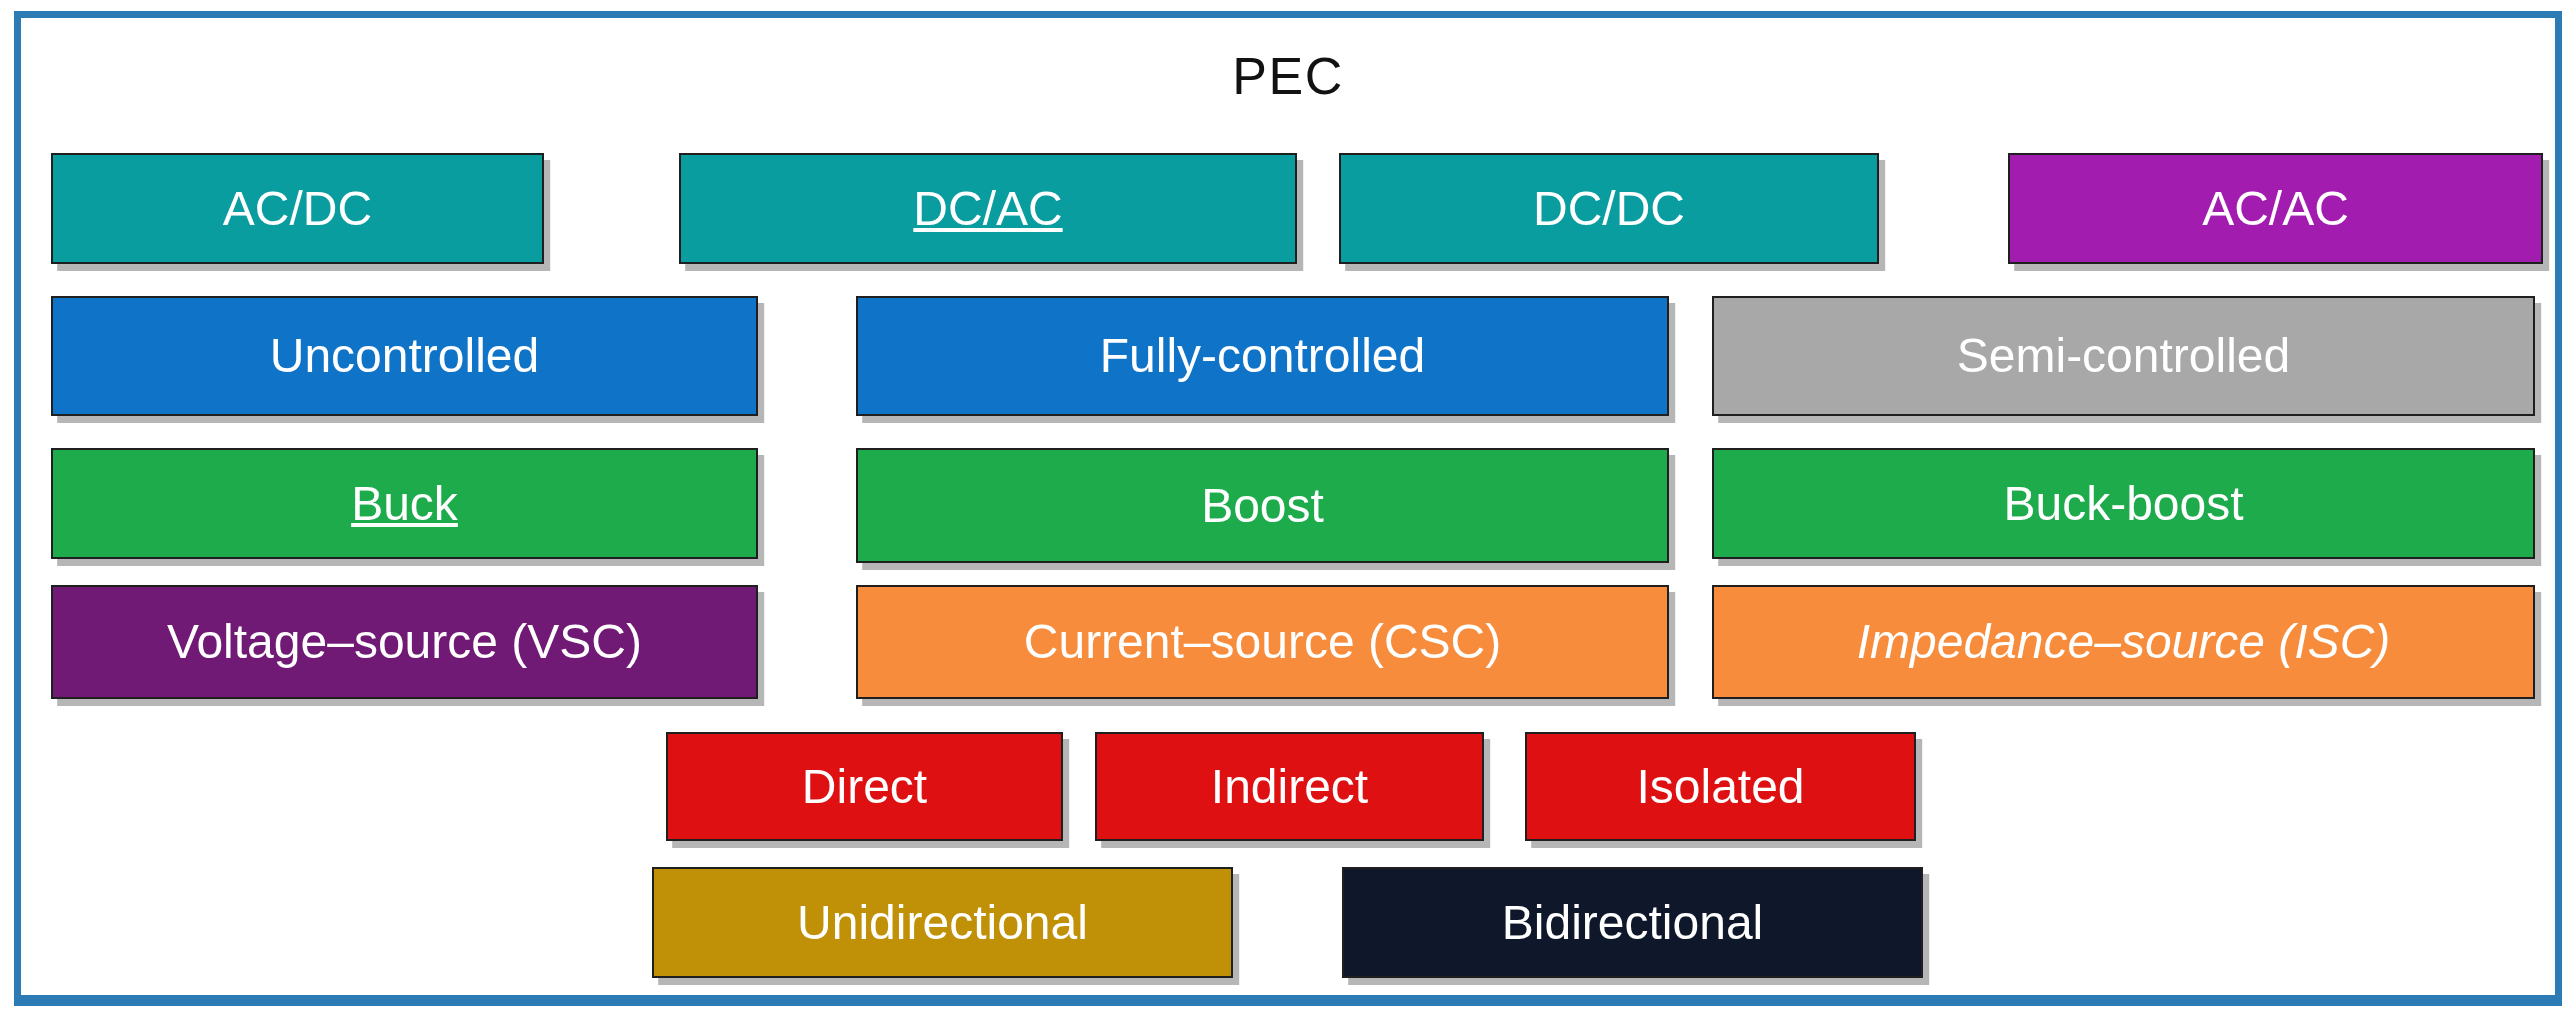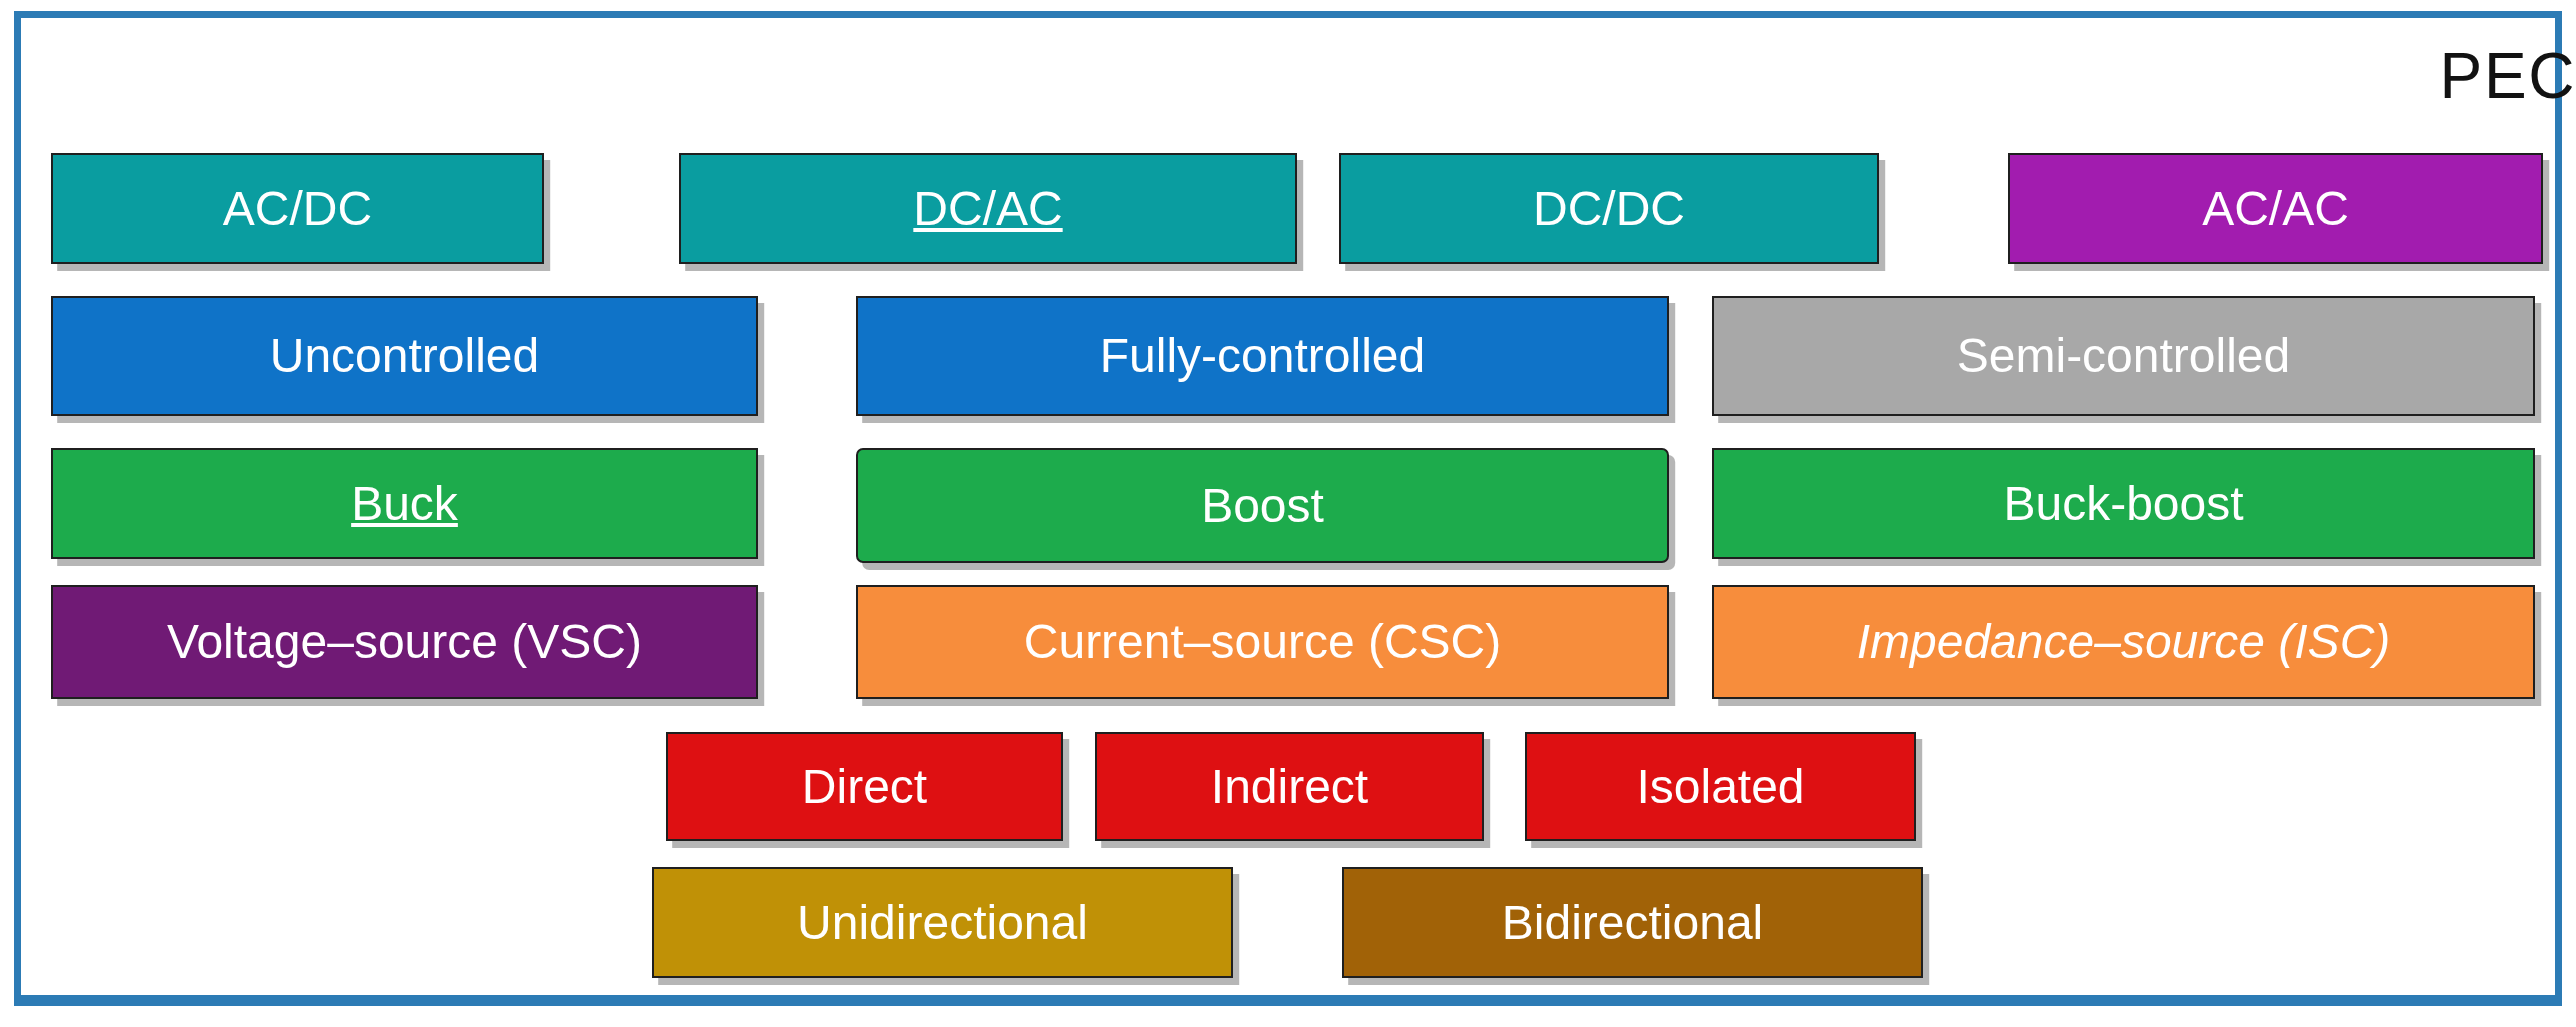--- a/index.html
+++ b/index.html
@@ -26,22 +26,22 @@
     box-sizing: border-box;
     border: 7px solid #2C7BB5;
     border-bottom-width: 11.7px;
     background: #ffffff;
   }
   .title {
     position: absolute;
     left: 0;
     top: 33px;
     width: 100%;
-    text-align: right;
-    font-size: 64px;
+    text-align: center;
+    font-size: 52px;
     line-height: 86px;
     color: #121212;
     letter-spacing: 1.6px;
   }
   .box {
     position: absolute;
     box-sizing: border-box;
     display: flex;
     align-items: center;
     justify-content: center;
@@ -65,28 +65,28 @@
   <div class="box" style="left: 51px; top: 153px; width: 493px; height: 111px; background-color: rgb(10, 157, 160);">AC/DC</div>
   <div class="box" style="left: 679px; top: 153px; width: 618px; height: 111px; background-color: rgb(10, 157, 160); text-decoration: underline;">DC/AC</div>
   <div class="box" style="left: 1339px; top: 153px; width: 540px; height: 111px; background-color: rgb(10, 157, 160);">DC/DC</div>
   <div class="box" style="left: 2008px; top: 153px; width: 535px; height: 111px; background-color: #a21caf;">AC/AC</div>
 
   <div class="box" style="left: 51px; top: 296px; width: 707px; height: 120px; background-color: rgb(15, 115, 200);">Uncontrolled</div>
   <div class="box" style="left: 856px; top: 296px; width: 813px; height: 120px; background-color: rgb(15, 115, 200);">Fully-controlled</div>
   <div class="box" style="left: 1712px; top: 296px; width: 823px; height: 120px; background-color: rgb(168, 168, 168);">Semi-controlled</div>
 
   <div class="box" style="left: 51px; top: 448px; width: 707px; height: 111px; background-color: rgb(29, 171, 76); text-decoration: underline;">Buck</div>
-  <div class="box" style="left: 856px; top: 448px; width: 813px; height: 115px; background-color: rgb(29, 171, 76); border-radius: 7px;">Boost</div>
+  <div class="box" style="left: 856px; top: 448px; width: 813px; height: 115px; background-color: rgb(29, 171, 76);">Boost</div>
   <div class="box" style="left: 1712px; top: 448px; width: 823px; height: 111px; background-color: rgb(29, 171, 76); text-align: right;">Buck-boost</div>
 
   <div class="box" style="left: 51px; top: 585px; width: 707px; height: 114px; background-color: #701a75;">Voltage–source (VSC)</div>
   <div class="box" style="left: 856px; top: 585px; width: 813px; height: 114px; background-color: rgb(247, 141, 60);">Current–source (CSC)</div>
   <div class="box" style="left: 1712px; top: 585px; width: 823px; height: 114px; background-color: rgb(247, 141, 60); font-style: italic;">Impedance–source (ISC)</div>
 
   <div class="box" style="left: 658px; top: 732px; width: 397px; height: 109px; background-color: rgb(222, 16, 18); margin-left: 8px;">Direct</div>
   <div class="box" style="left: 1095px; top: 732px; width: 389px; height: 109px; background-color: rgb(222, 16, 18);">Indirect</div>
   <div class="box" style="left: 1525px; top: 732px; width: 391px; height: 109px; background-color: rgb(222, 16, 18);">Isolated</div>
 
   <div class="box" style="left: 652px; top: 867px; width: 581px; height: 111px; background-color: rgb(192, 145, 6);">Unidirectional</div>
-  <div class="box" style="left: 1342px; top: 867px; width: 581px; height: 111px; background-color: #a16207;">Bidirectional</div>
+  <div class="box" style="left: 1342px; top: 867px; width: 581px; height: 111px; background-color: #0f172a;">Bidirectional</div>
 
 </div>
 
 
 </body></html>

